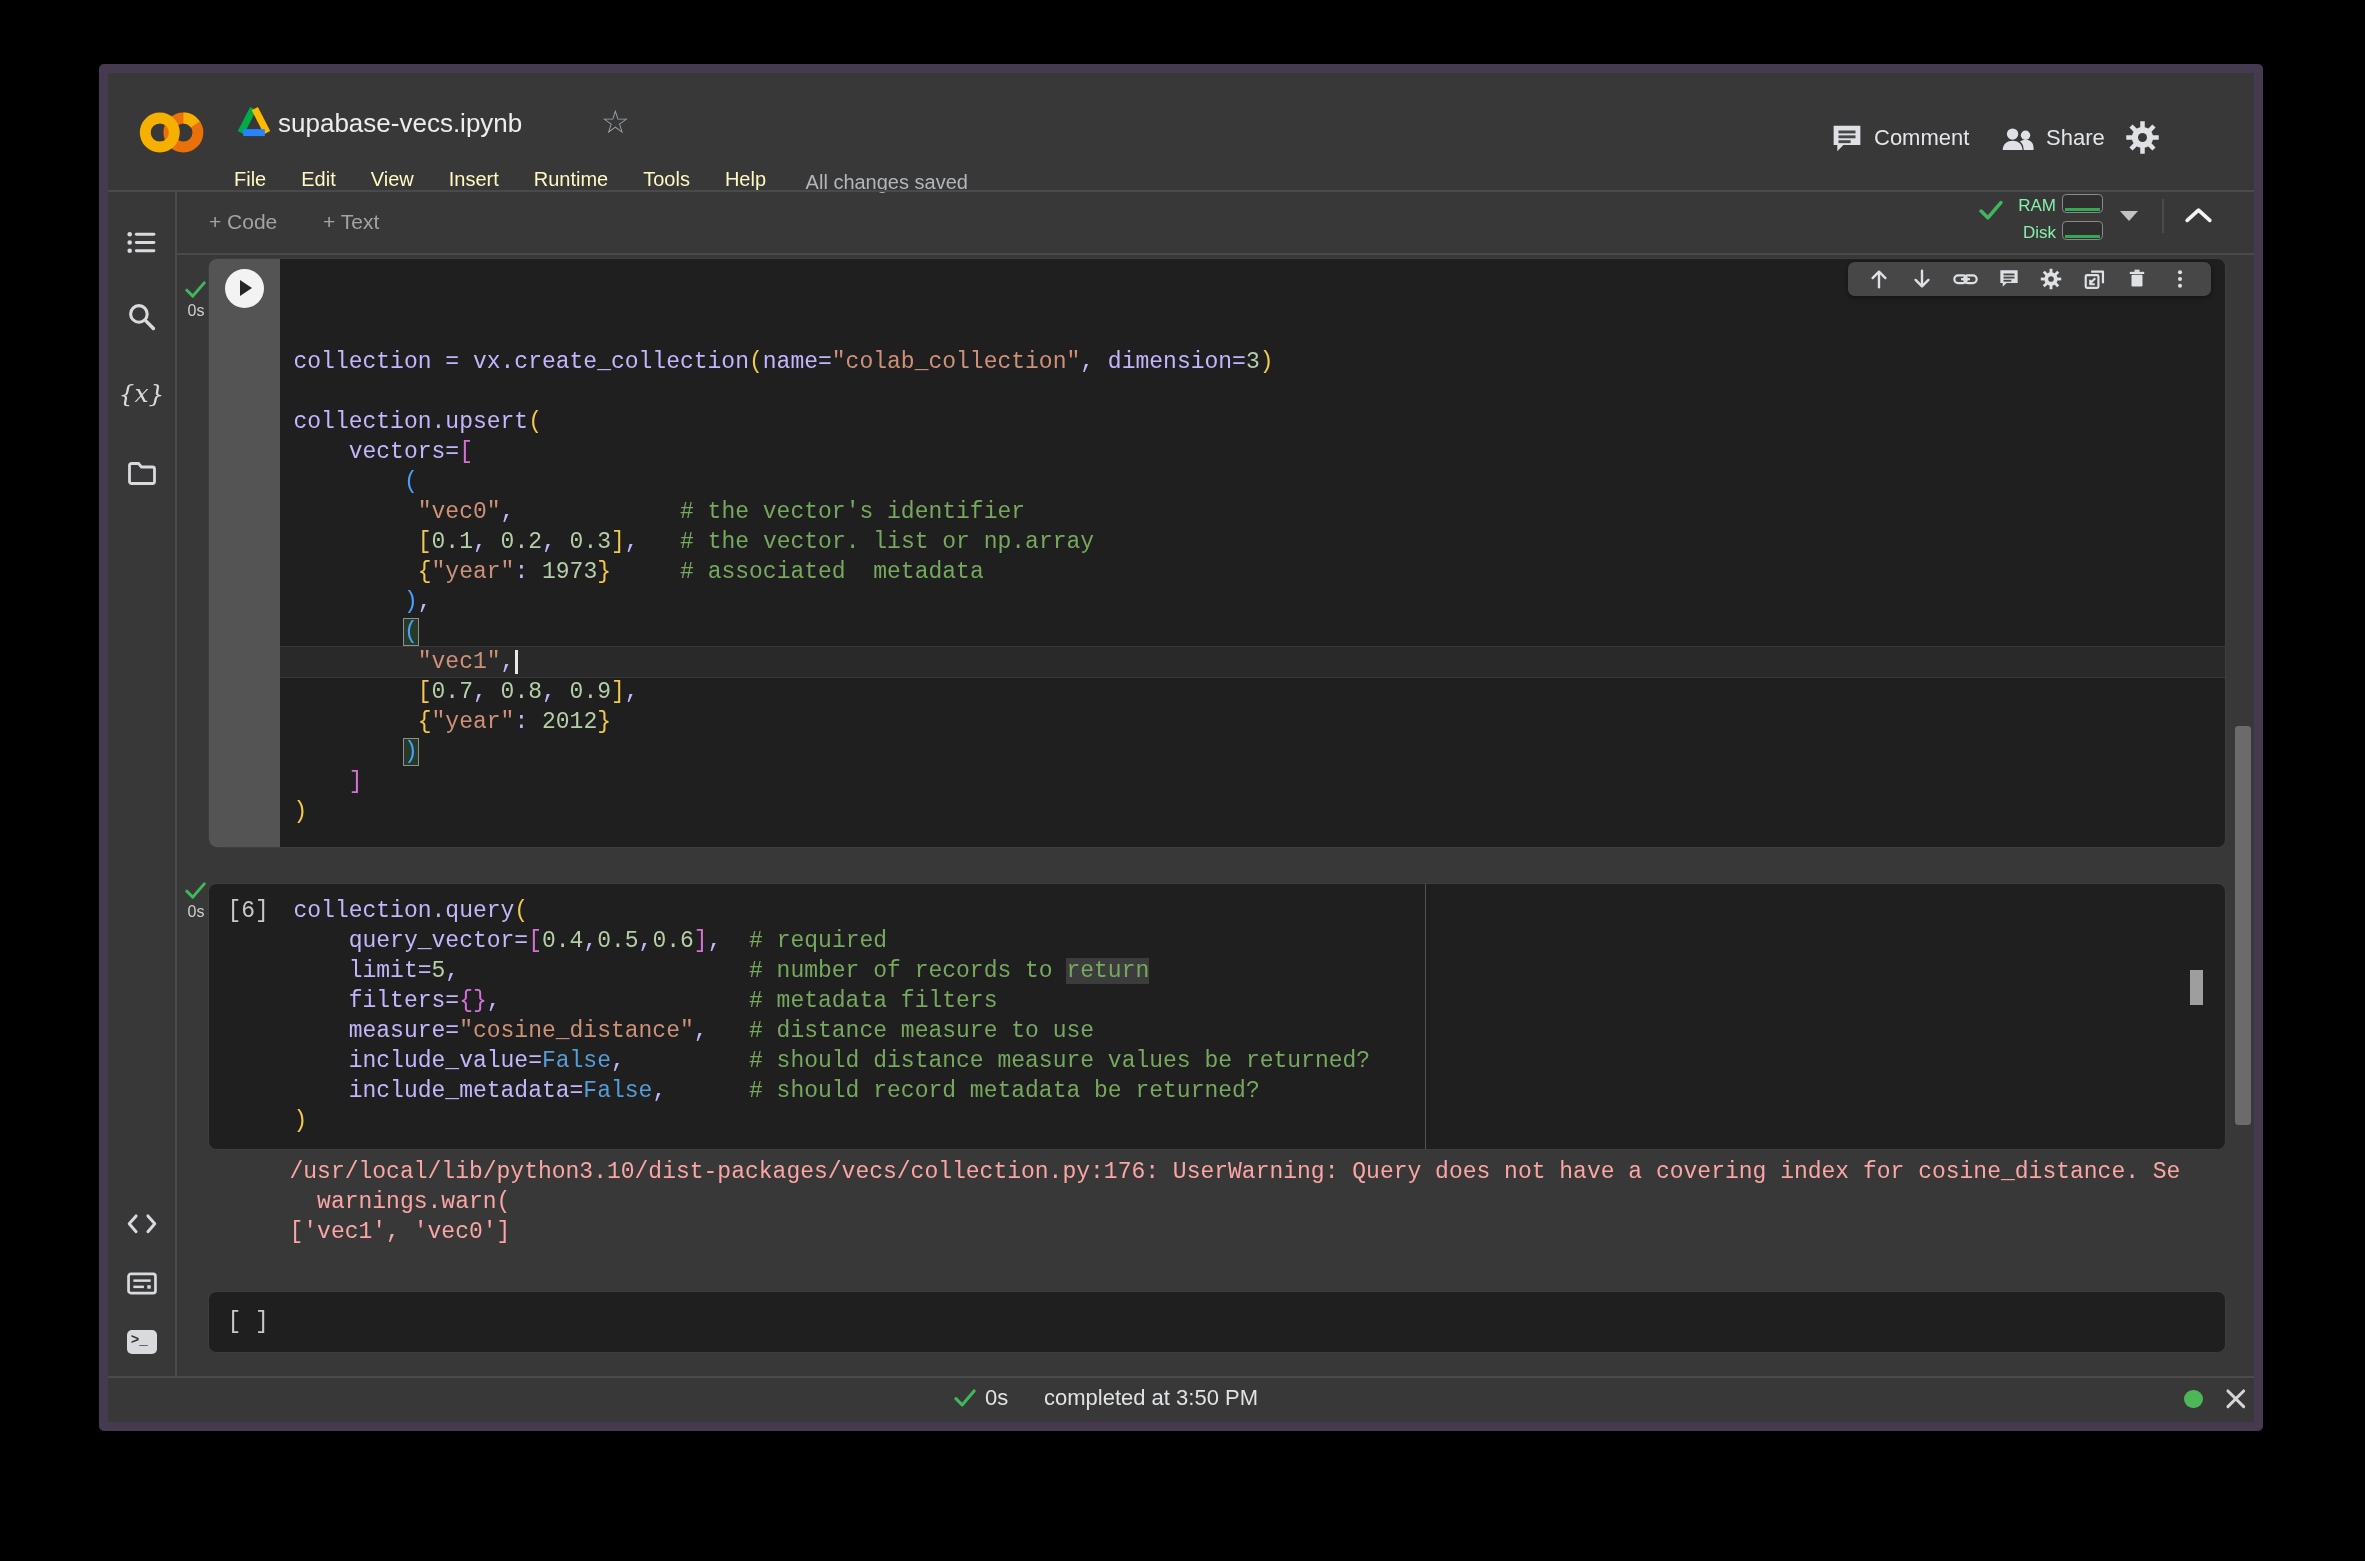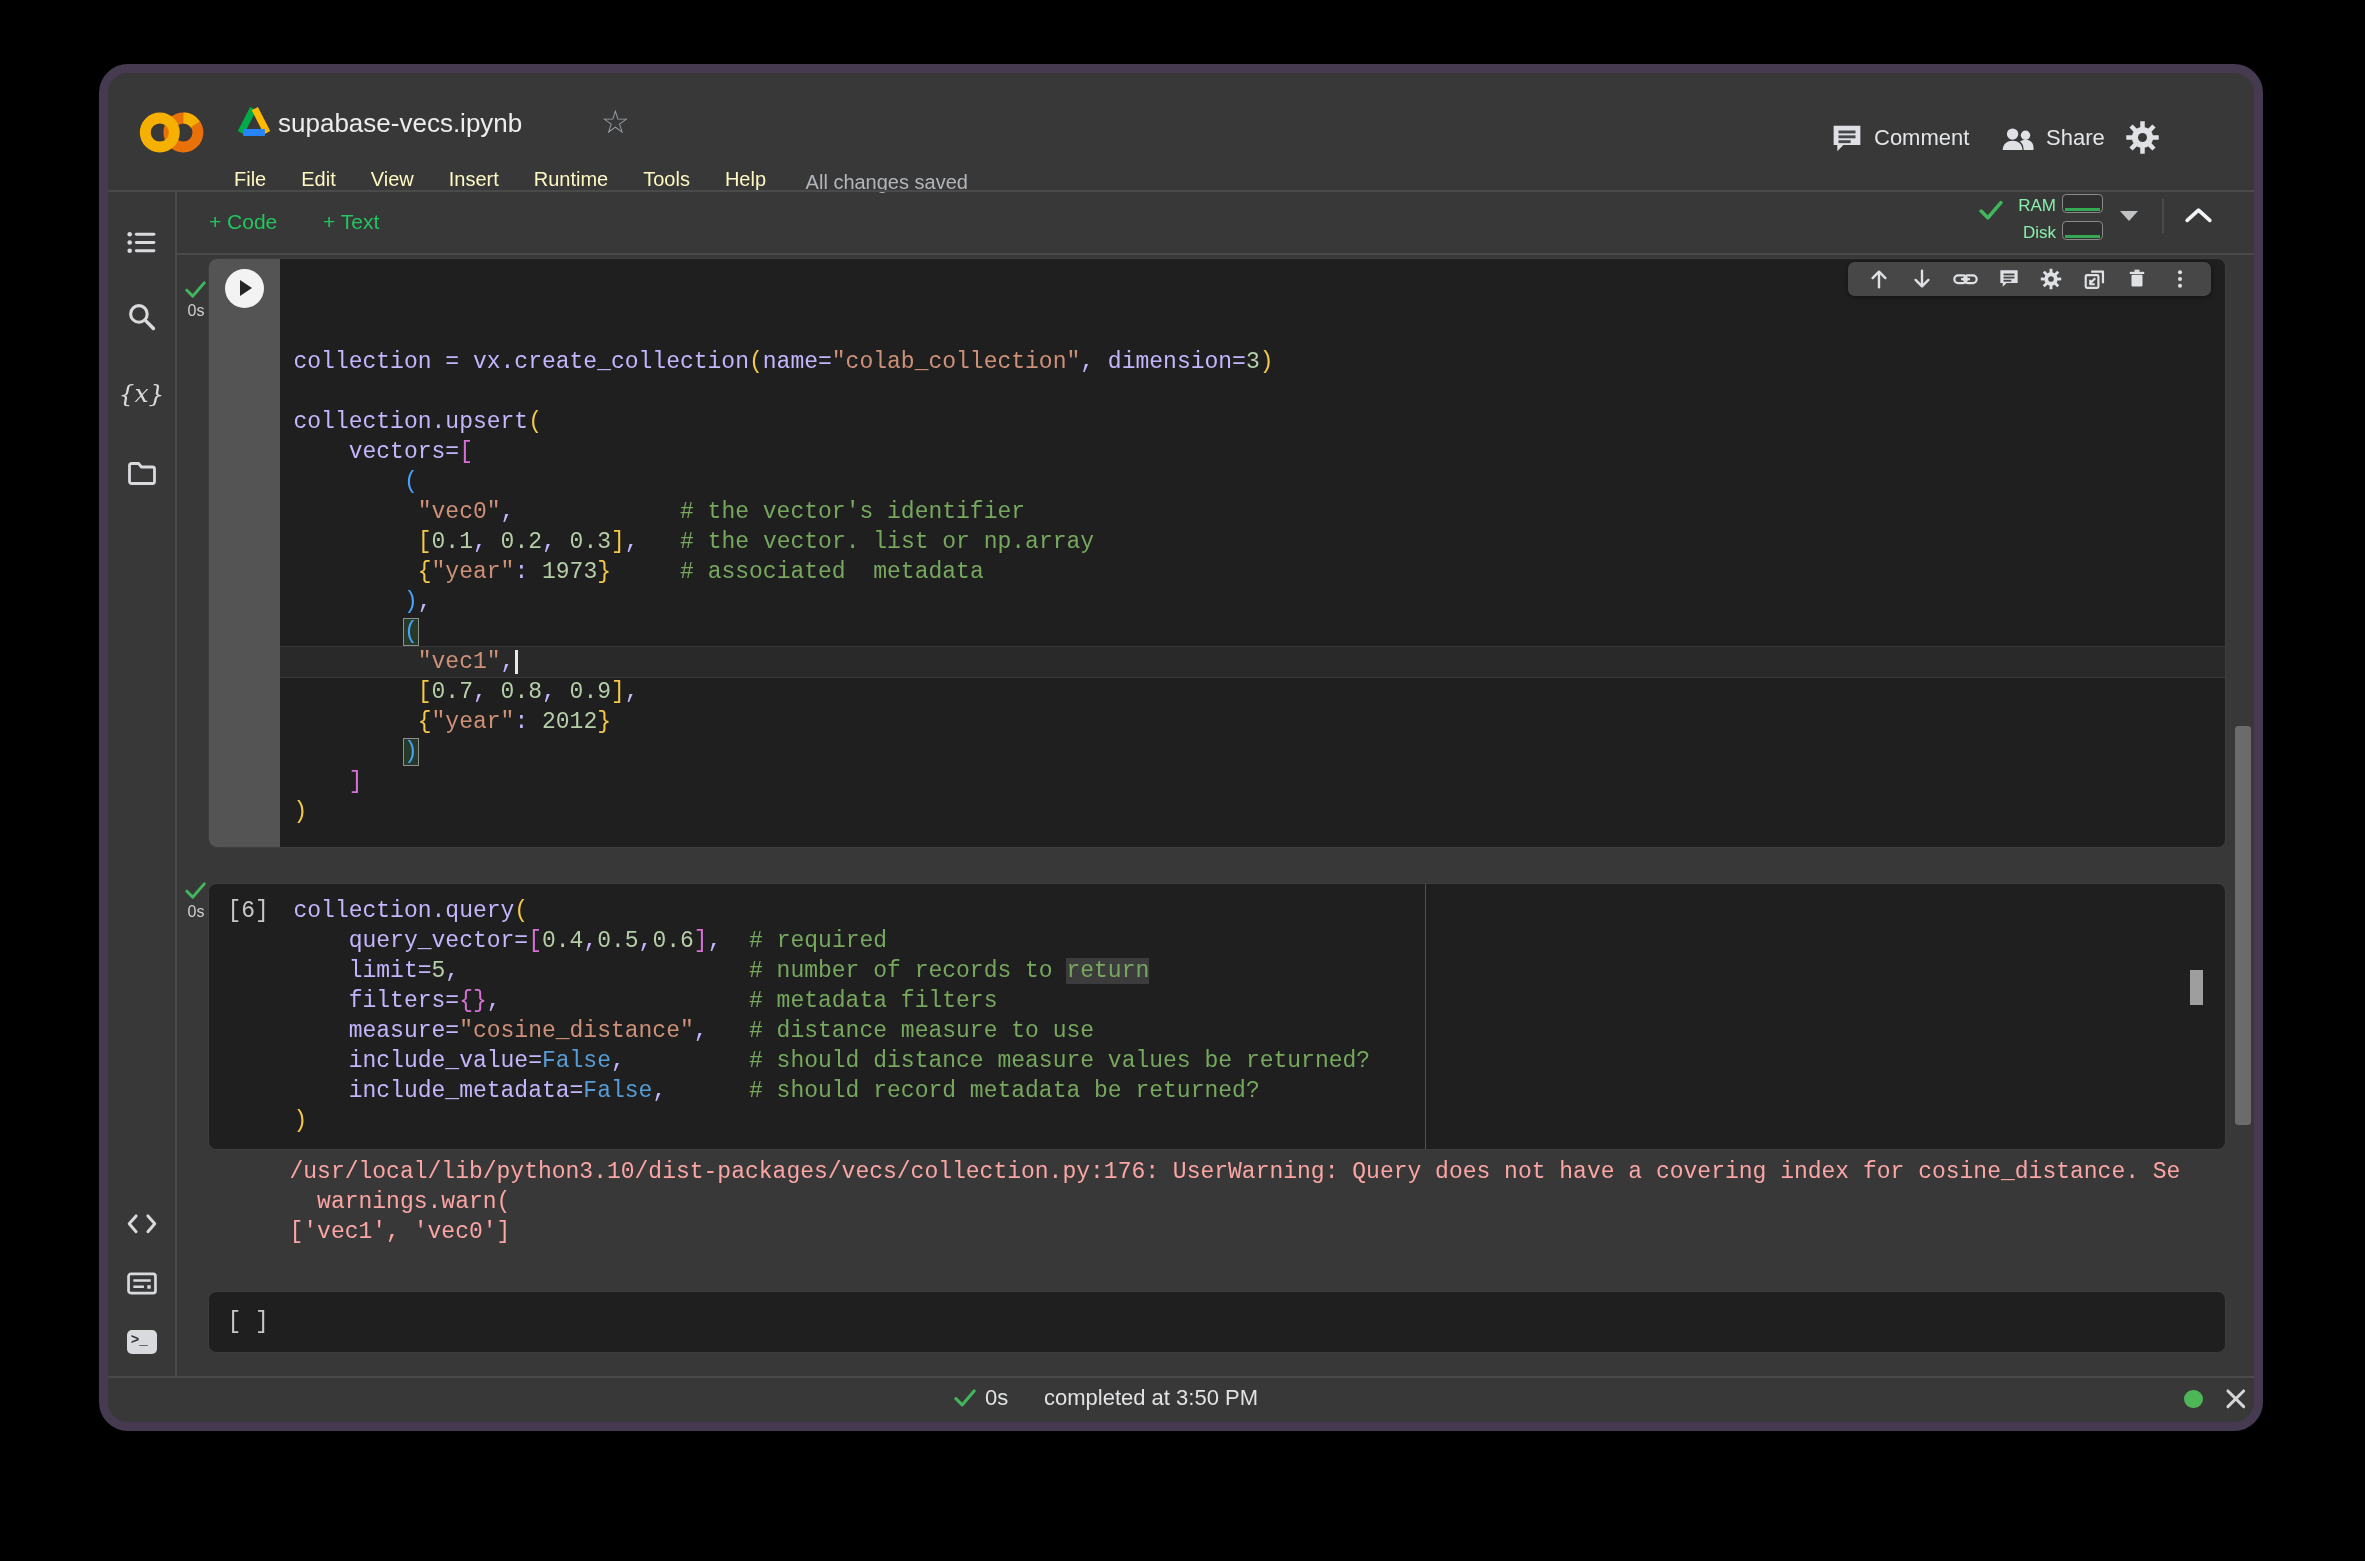--- a/index.html
+++ b/index.html
@@ -1,34 +1,34 @@
 <!DOCTYPE html>
 <html style="font-size:13.5px"><head>
 <meta charset="utf-8">
 <style>
   html,body{margin:0;padding:0;}
   body{width:2366px;height:1561px;background:#000;position:relative;overflow:hidden;
        font-family:"Liberation Sans",sans-serif;-webkit-font-smoothing:antialiased;}
   .abs{position:absolute;}
   .win{position:absolute;left:99px;top:64px;width:2146px;height:1349px;background:#383838;
-       border:9.3px solid #453a50;border-radius:29px;overflow:hidden;}
+       border:9.3px solid #453a50;border-radius:5px;overflow:hidden;}
   .win-inner{position:absolute;left:0;top:0;right:0;bottom:0;}
   .hline{position:absolute;background:#4a4a4a;height:1.7px;}
   .vline{position:absolute;background:#4a4a4a;width:1.7px;}
 
   
   .title{color:#eceded;font-size:26px;}
   .star{color:#9aa0a6;font-size:32px;}
   .menu-row{position:absolute;left:126px;top:95px;display:flex;gap:35px;align-items:center;}
   .menu-item{color:#fef9c3;font-size:20px;cursor:default;}
   .autosave{color:#b2b6ba;font-size:20px;text-decoration:underline;margin-left:23.6px;}
   .hbtn-label{color:#e3e5e8;font-size:22px;}
 
   
-  .tbtn{color:#22c55e;font-size:21px;}
+  .tbtn{color:#a3a3a3;font-size:21px;}
   .resbar{position:absolute;width:39px;height:17px;border:1.7px solid #8a8a8a;border-radius:4.2px;background:#2f2f2f;}
   .resbar .fill{position:absolute;left:1.7px;right:1.7px;bottom:0.8px;height:3.4px;background:#34a853;}
   .reslabel{position:absolute;width:66px;text-align:right;color:#86efac;font-size:17px;}
   .ddown{width:0;height:0;border-left:9.3px solid transparent;border-right:9.3px solid transparent;border-top:10px solid #c0c3c6;}
 
   
   .cell{position:absolute;background:#1f1f1f;border:0.8px solid #3e3e3e;border-radius:8.4px;overflow:hidden;box-sizing:border-box;}
   .gutter{position:absolute;left:0;top:0;bottom:0;width:71px;background:#545454;}
   .play{position:absolute;left:16px;top:10px;width:39px;height:39px;border-radius:50%;background:#f3f3f3;}
   .play .tri{position:absolute;left:15px;top:11px;width:0;height:0;border-top:8.4px solid transparent;

